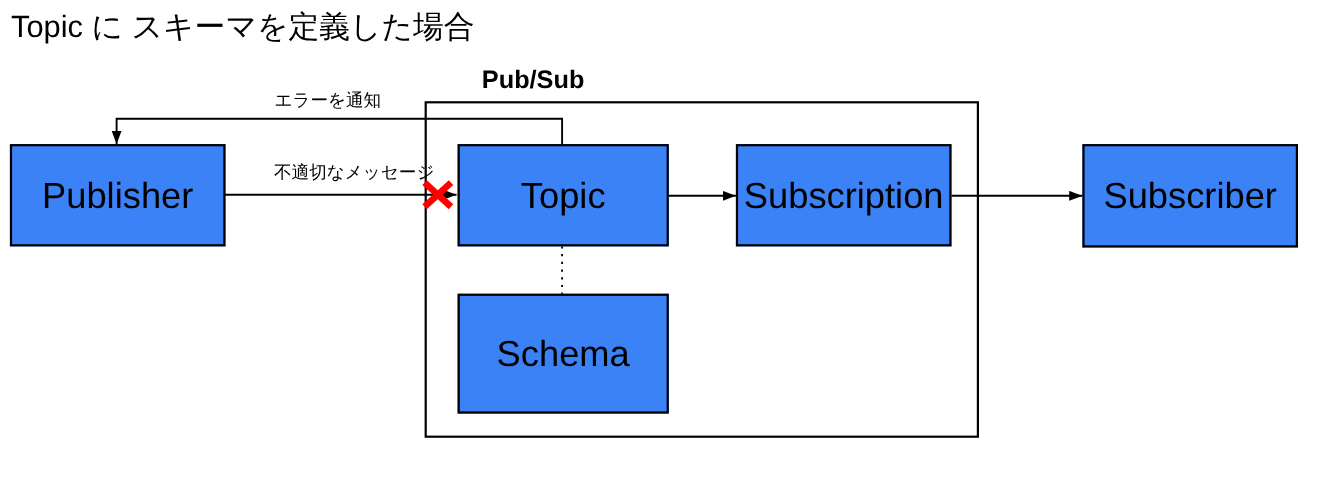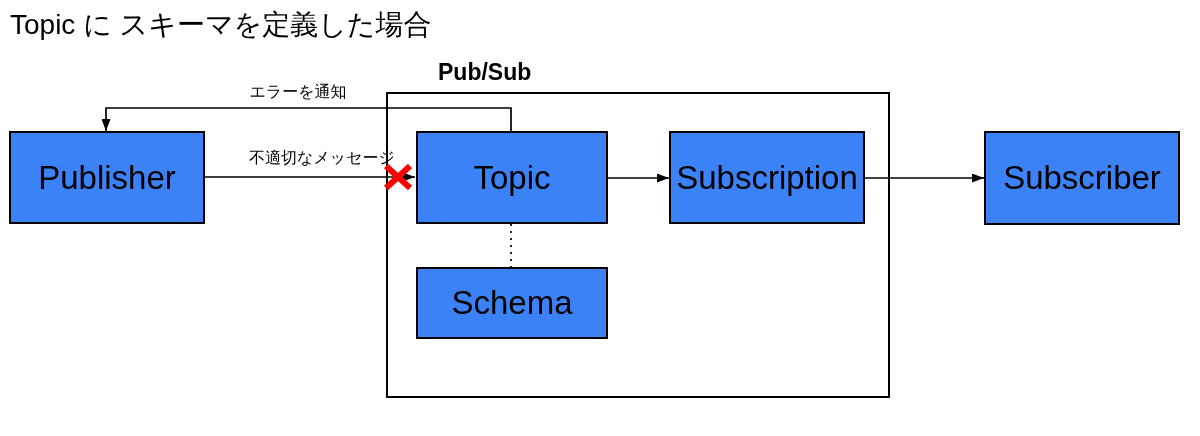--- a/index.html
+++ b/index.html
@@ -50,21 +50,21 @@
     background: #3b82f6;
     display: flex;
     align-items: center;
     justify-content: center;
     font-size: 33px;
     white-space: nowrap;
   }
   .node-publisher    { left: 9px;   top: 131px; width: 196px; height: 93px; }
   .node-topic        { left: 416px; top: 131px; width: 192px; height: 93px; justify-content: center; }
   .node-subscription { left: 669px; top: 131px; width: 196px; height: 93px; }
-  .node-schema       { left: 416px; top: 267px; width: 192px; height: 72px; }
+  .node-schema       { left: 416px; top: 267px; width: 192px; height: 109px; }
   .node-subscriber   { left: 984px; top: 131px; width: 196px; height: 94px; }
   .edge-label {
     position: absolute;
     font-size: 16px;
     line-height: 17px;
     text-align: center;
     white-space: nowrap;
     width: 160px;
   }
   .edge-label-error   { left: 218px; top: 83px; }

